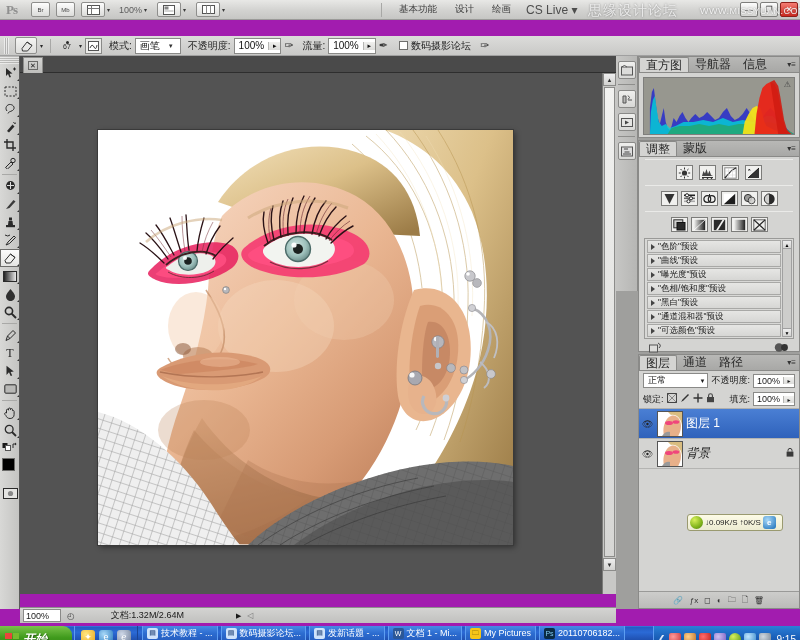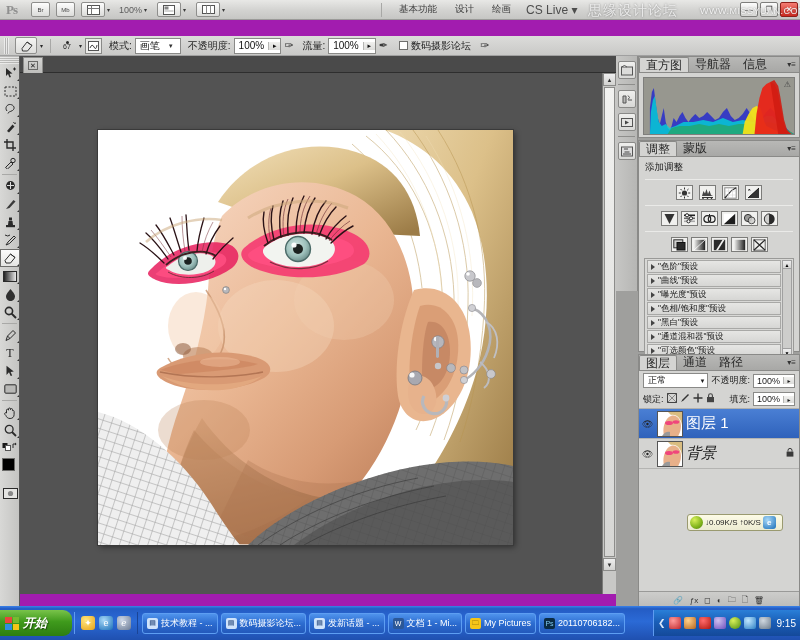--- a/index.html
+++ b/index.html
@@ -215,44 +215,44 @@
   .lp-num .st { width:11px; text-align:center; border-left:1px solid #b6b6b4;
     background:linear-gradient(#f0f0ee,#dcdcda); font-size:6px; }
   .layer {
     display:flex; align-items:center; height:30px; gap:3px; padding-left:2px;
     border-bottom:1px solid #b4b4b2; position:relative;
   }
   .layer.sel { background:linear-gradient(#4a7fd4,#2f62bb); }
   .layer.sel .lname { color:#fff; }
   .eye { width:13px; text-align:center; font-size:9px; color:#222; }
   .lthumb { width:26px; height:26px; border:1px solid #555; background:#fff; overflow:hidden; position:relative; }
-  .lname { font-size:15px; color:#1a1a1a; }
+  .lname { font-size:12px; color:#1a1a1a; }
   .lname.italic { font-style:italic; }
   .lock { position:absolute; right:5px; font-size:8px; color:#333; }
   .lp-foot { position:absolute; bottom:0; left:0; right:0; height:17px;
     background:linear-gradient(#cdcdcb,#bbbbb9); border-top:1px solid #9a9a98;
     display:flex; align-items:center; justify-content:center; gap:6px; font-size:8px; color:#333; }
 
   
   .netw {
     position:absolute; left:687px; top:514px; width:96px; height:17px;
     background:linear-gradient(#fdfbe6,#ecebd2); border:1px solid #9a9a70; border-radius:3px;
     display:flex; align-items:center; gap:2px; padding:0 2px; font-size:8px; color:#222; z-index:30;
   }
   .netball { width:13px; height:13px; border-radius:50%;
     background:radial-gradient(circle at 35% 30%, #d8f05a, #7fb21a 60%, #4a7a10); }
   .netie { width:13px; height:13px; border-radius:3px;
     background:radial-gradient(circle at 35% 30%, #a8d8f8, #1b6fb8); color:#fff;
     font-size:8px; display:flex; align-items:center; justify-content:center; font-weight:bold; }
 
   
   .taskbar {
-    position:absolute; left:0; bottom:0; width:800px; height:34px;
+    position:absolute; left:0; bottom:0; width:800px; height:14px;
     background:linear-gradient(#3a83e8,#245cc4 8%,#2b6ad6 45%,#1f50b0);
-    display:flex; align-items:center;
+    display:flex; 
   }
   .startbtn {
     width:72px; height:26px;
     background:linear-gradient(#79c34a,#3f9a1c 45%,#2d7e12);
     border-radius:0 9px 9px 0;
     display:flex; align-items:center; gap:4px; padding-left:5px;
     color:#fff; font-style:italic; font-weight:bold; font-size:12px;
     text-shadow:1px 1px 1px rgba(0,0,0,.45);
   }
   .winflag { width:14px; height:13px; display:grid; grid-template-columns:1fr 1fr; grid-template-rows:1fr 1fr; gap:1px; }
@@ -812,21 +812,20 @@
         <div class="warnico">⚠</div>
       </div>
     </div>
 
     <div class="panel" style="left:22px; top:84px; width:162px; height:212px;">
       <div class="ptabs">
         <div class="ptab active">调整</div>
         <div class="ptab">蒙版</div>
         <div class="pmenu">▾≡</div>
       </div>
-      <div class="adj-title">添加调整</div>
       <div class="adj-rowsep"></div>
 
       <div class="adj-row" style="gap:6px">
         <div class="adjico">
           <svg width="13" height="12" viewBox="0 0 13 12">
               <circle cx="6.5" cy="6" r="2.6" fill="#333"></circle>
               <g stroke="#333" stroke-width="1">
                 <path d="M6.5 0.5 v2 M6.5 9.5 v2 M0.8 6 h2 M10.2 6 h2 M2.5 2 l1.4 1.4 M9.1 8.6 l1.4 1.4 M10.5 2 l-1.4 1.4 M3.9 8.6 l-1.4 1.4"></path>
               </g>
             </svg>

